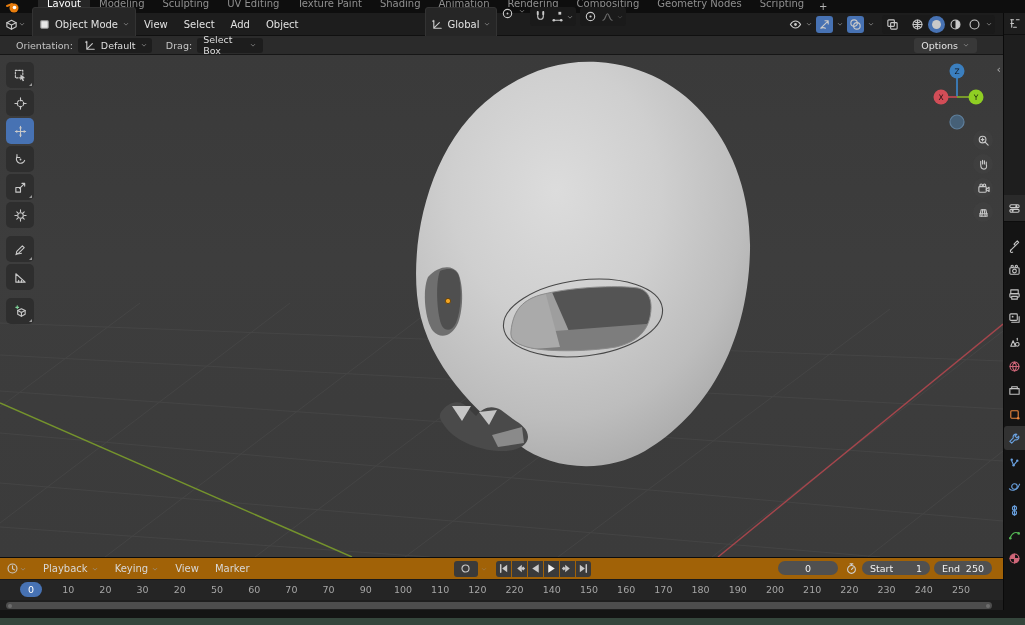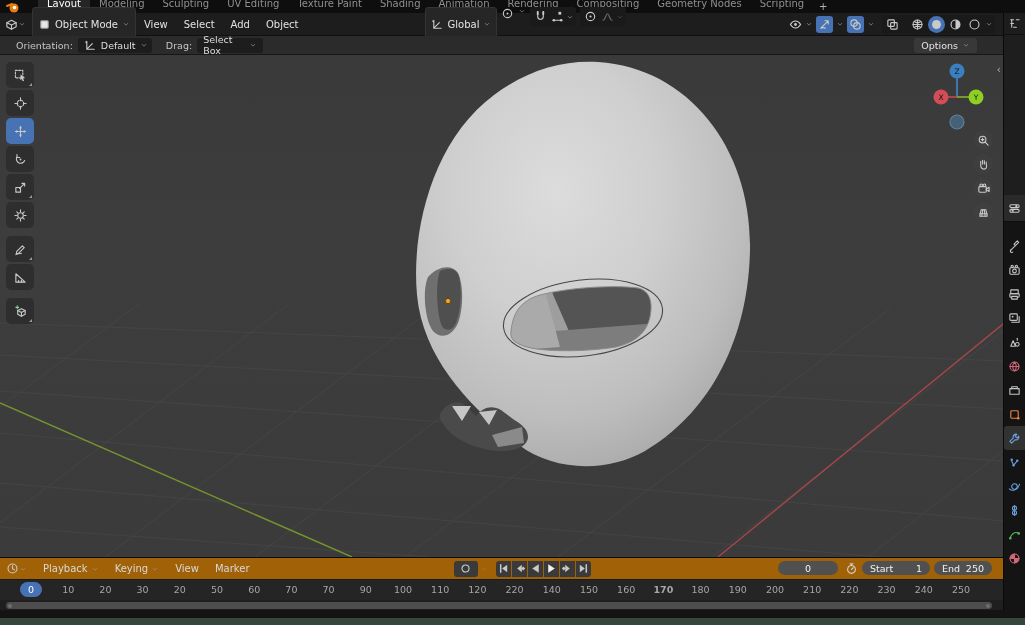--- a/index.html
+++ b/index.html
@@ -836,21 +836,21 @@
         <span class="tick" style="left: 291.4px;">70</span>
         <span class="tick" style="left: 328.6px;">70</span>
         <span class="tick" style="left: 365.8px;">90</span>
         <span class="tick" style="left: 403px;">100</span>
         <span class="tick" style="left: 440.2px;">110</span>
         <span class="tick" style="left: 477.4px;">120</span>
         <span class="tick" style="left: 514.6px;">220</span>
         <span class="tick" style="left: 551.8px;">140</span>
         <span class="tick" style="left: 589px;">150</span>
         <span class="tick" style="left: 626.2px;">160</span>
-        <span class="tick" style="left: 663.4px; font-weight: bold;">170</span>
+        <span class="tick" style="left: 663.4px;">170</span>
         <span class="tick" style="left: 700.6px;">180</span>
         <span class="tick" style="left: 737.8px;">190</span>
         <span class="tick" style="left: 775px;">200</span>
         <span class="tick" style="left: 812.2px;">210</span>
         <span class="tick" style="left: 849.4px;">220</span>
         <span class="tick" style="left: 886.6px;">230</span>
         <span class="tick" style="left: 923.8px;">240</span>
         <span class="tick" style="left: 961px;">250</span>
       </div>
     <div id="tl-scroll">

